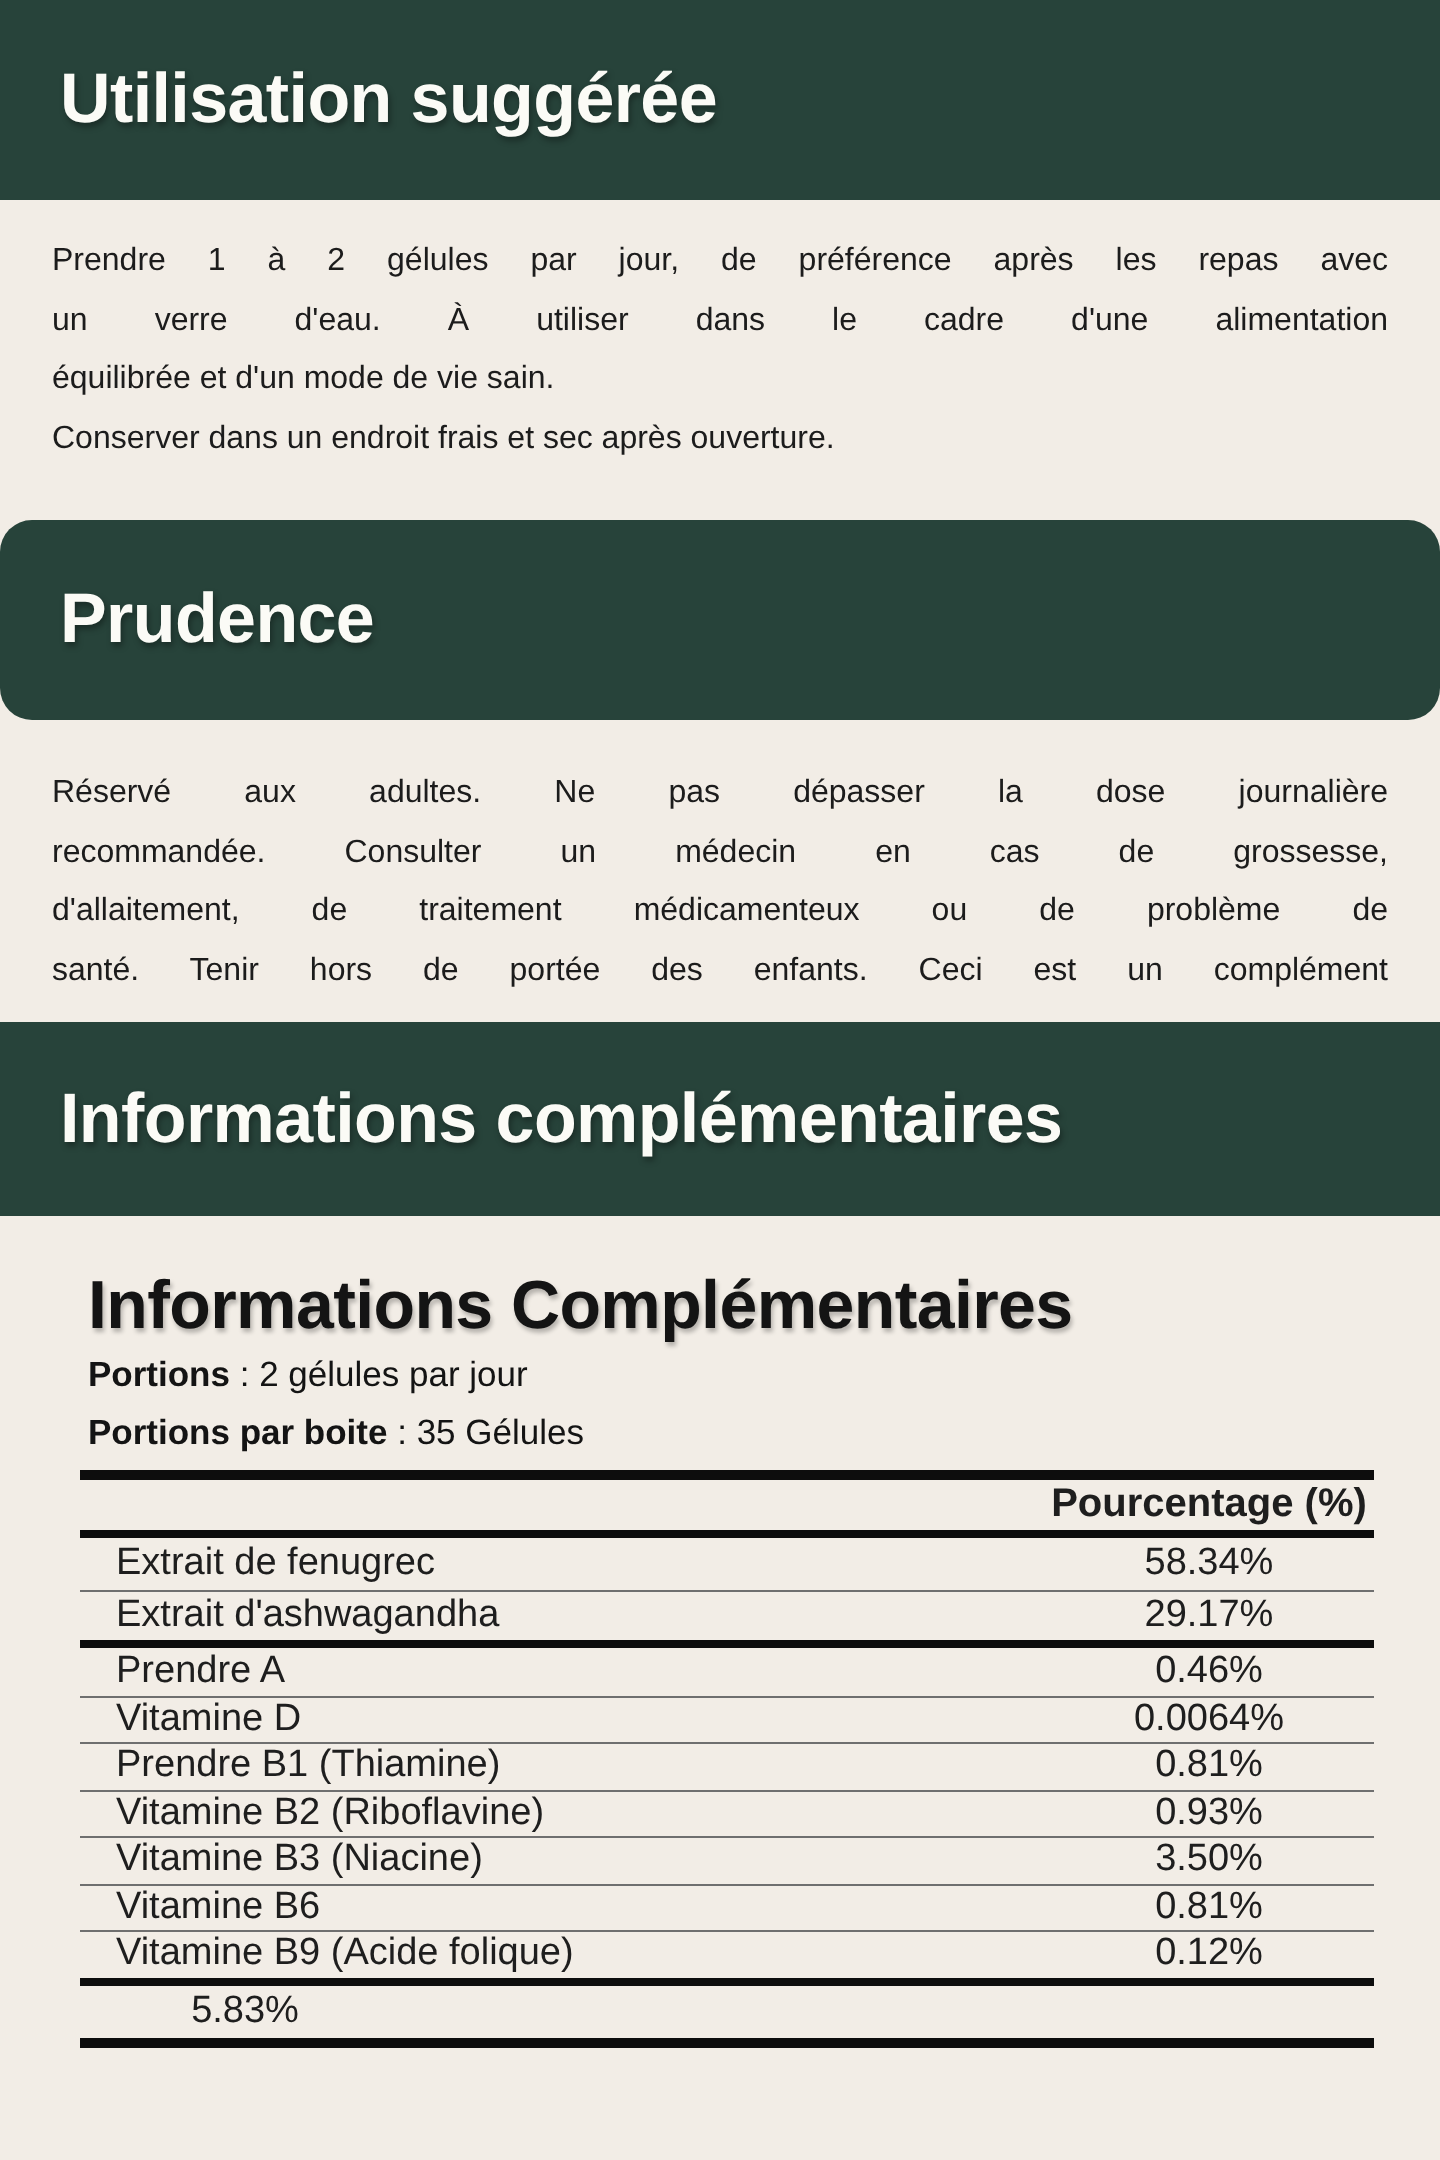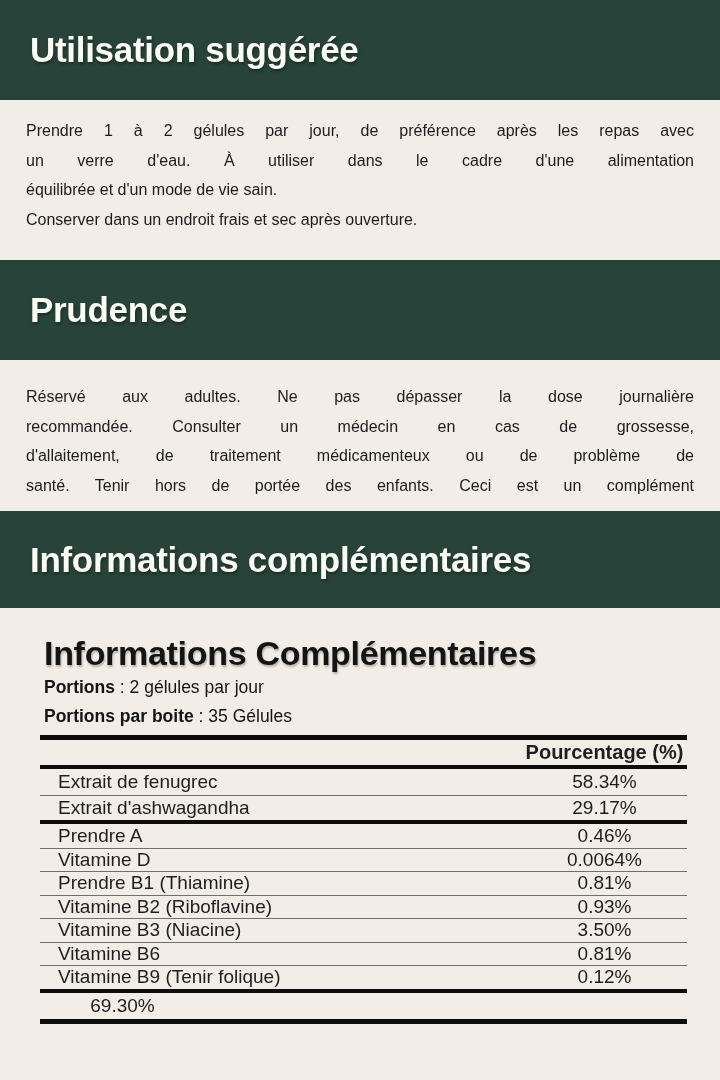--- a/index.html
+++ b/index.html
@@ -36,21 +36,21 @@
   }
   .copy{
     margin:16px 26px 0 26px;
     font-size:16px;
     line-height:29.5px;
     color:var(--ink);
   }
   .copy.c2{margin-top:22px;}
   .jline{text-align:left;}
   .jline.stretch{text-align:justify;text-align-last:justify;}
-  .banner.b2{margin-top:26px;}
+  .banner.b2{margin-top:26px;border-radius:16px;}
   .banner.b3{margin-top:11px;}
   .facts-title{
     margin:26px 40px 0 44px;
     font-size:34px;
     line-height:38px;
     font-weight:700;
     color:#141414;
     text-shadow:1px 2px 2px rgba(0,0,0,0.25);
     letter-spacing:-0.3px;
   }
@@ -155,23 +155,23 @@
         </div>
         <div class="trow">
           <div class="tname">Vitamine B3 (Niacine)</div>
           <div class="tval">3.50%</div>
         </div>
         <div class="trow">
           <div class="tname">Vitamine B6</div>
           <div class="tval">0.81%</div>
         </div>
         <div class="trow">
-          <div class="tname">Vitamine B9 (Tenir folique)</div>
+          <div class="tname">Vitamine B9 (Acide folique)</div>
           <div class="tval">0.12%</div>
         </div>
       </div>
       <div class="tsec s2">
         <div class="trow">
-          <div class="tval">69.30%</div>
+          <div class="tval">5.83%</div>
         </div>
       </div>
     </div>
 </div>
 
 </body></html>

